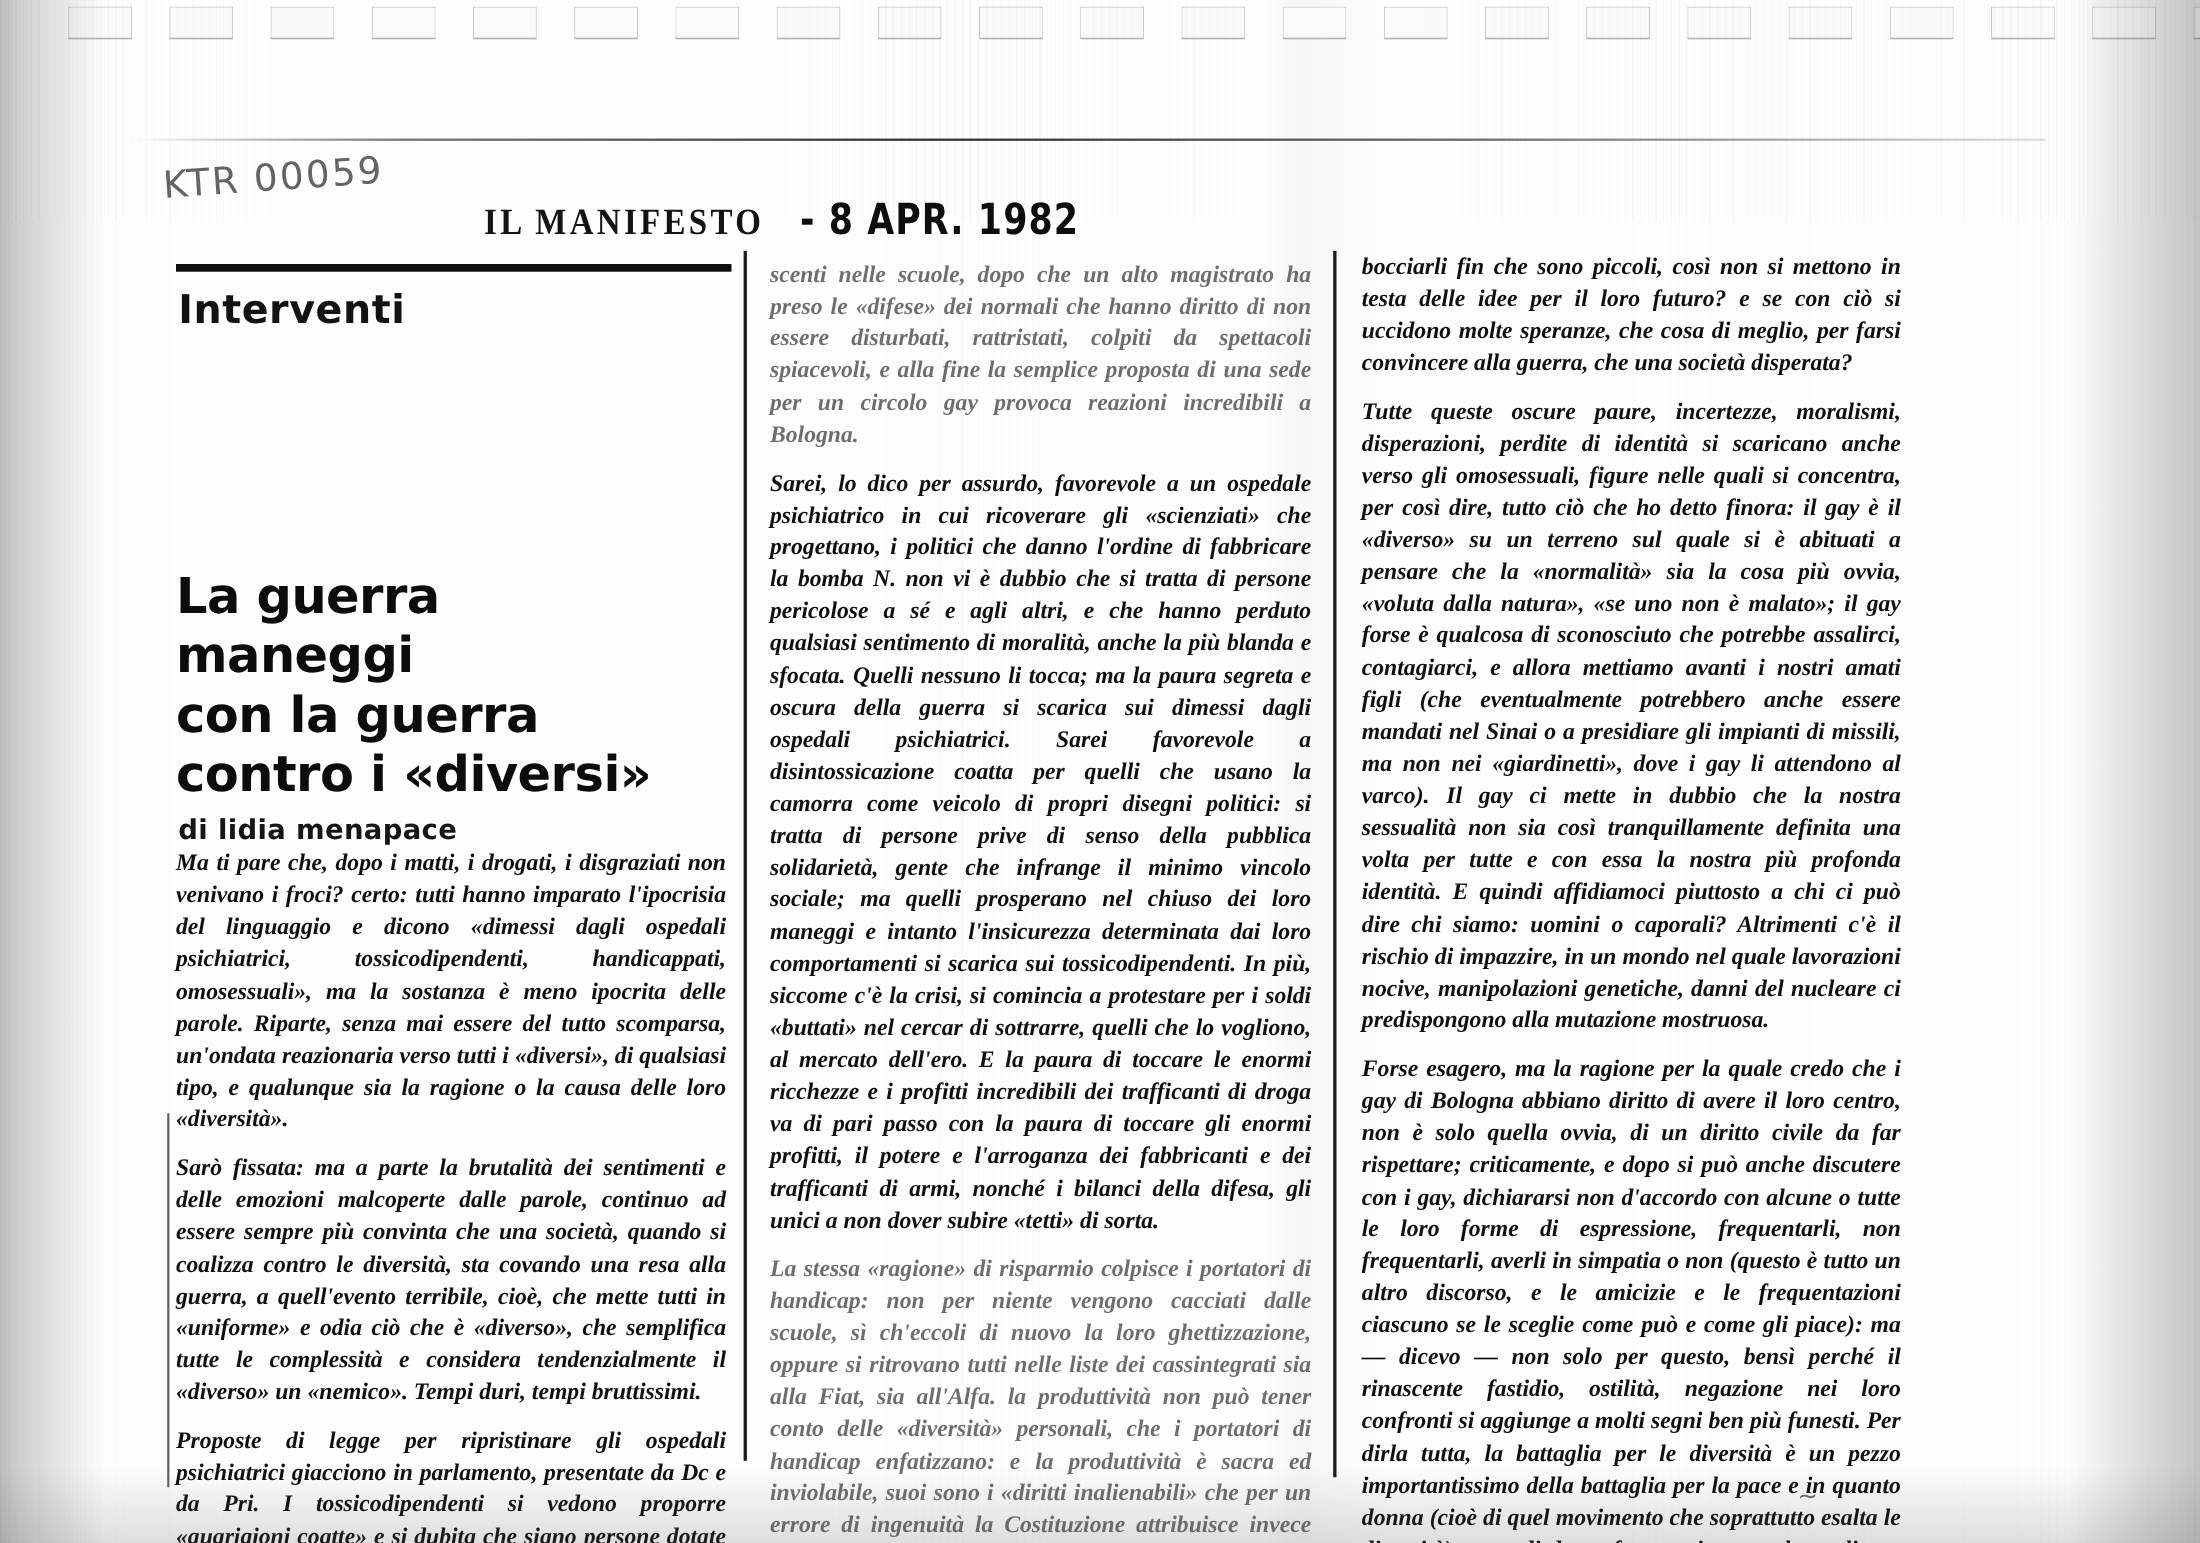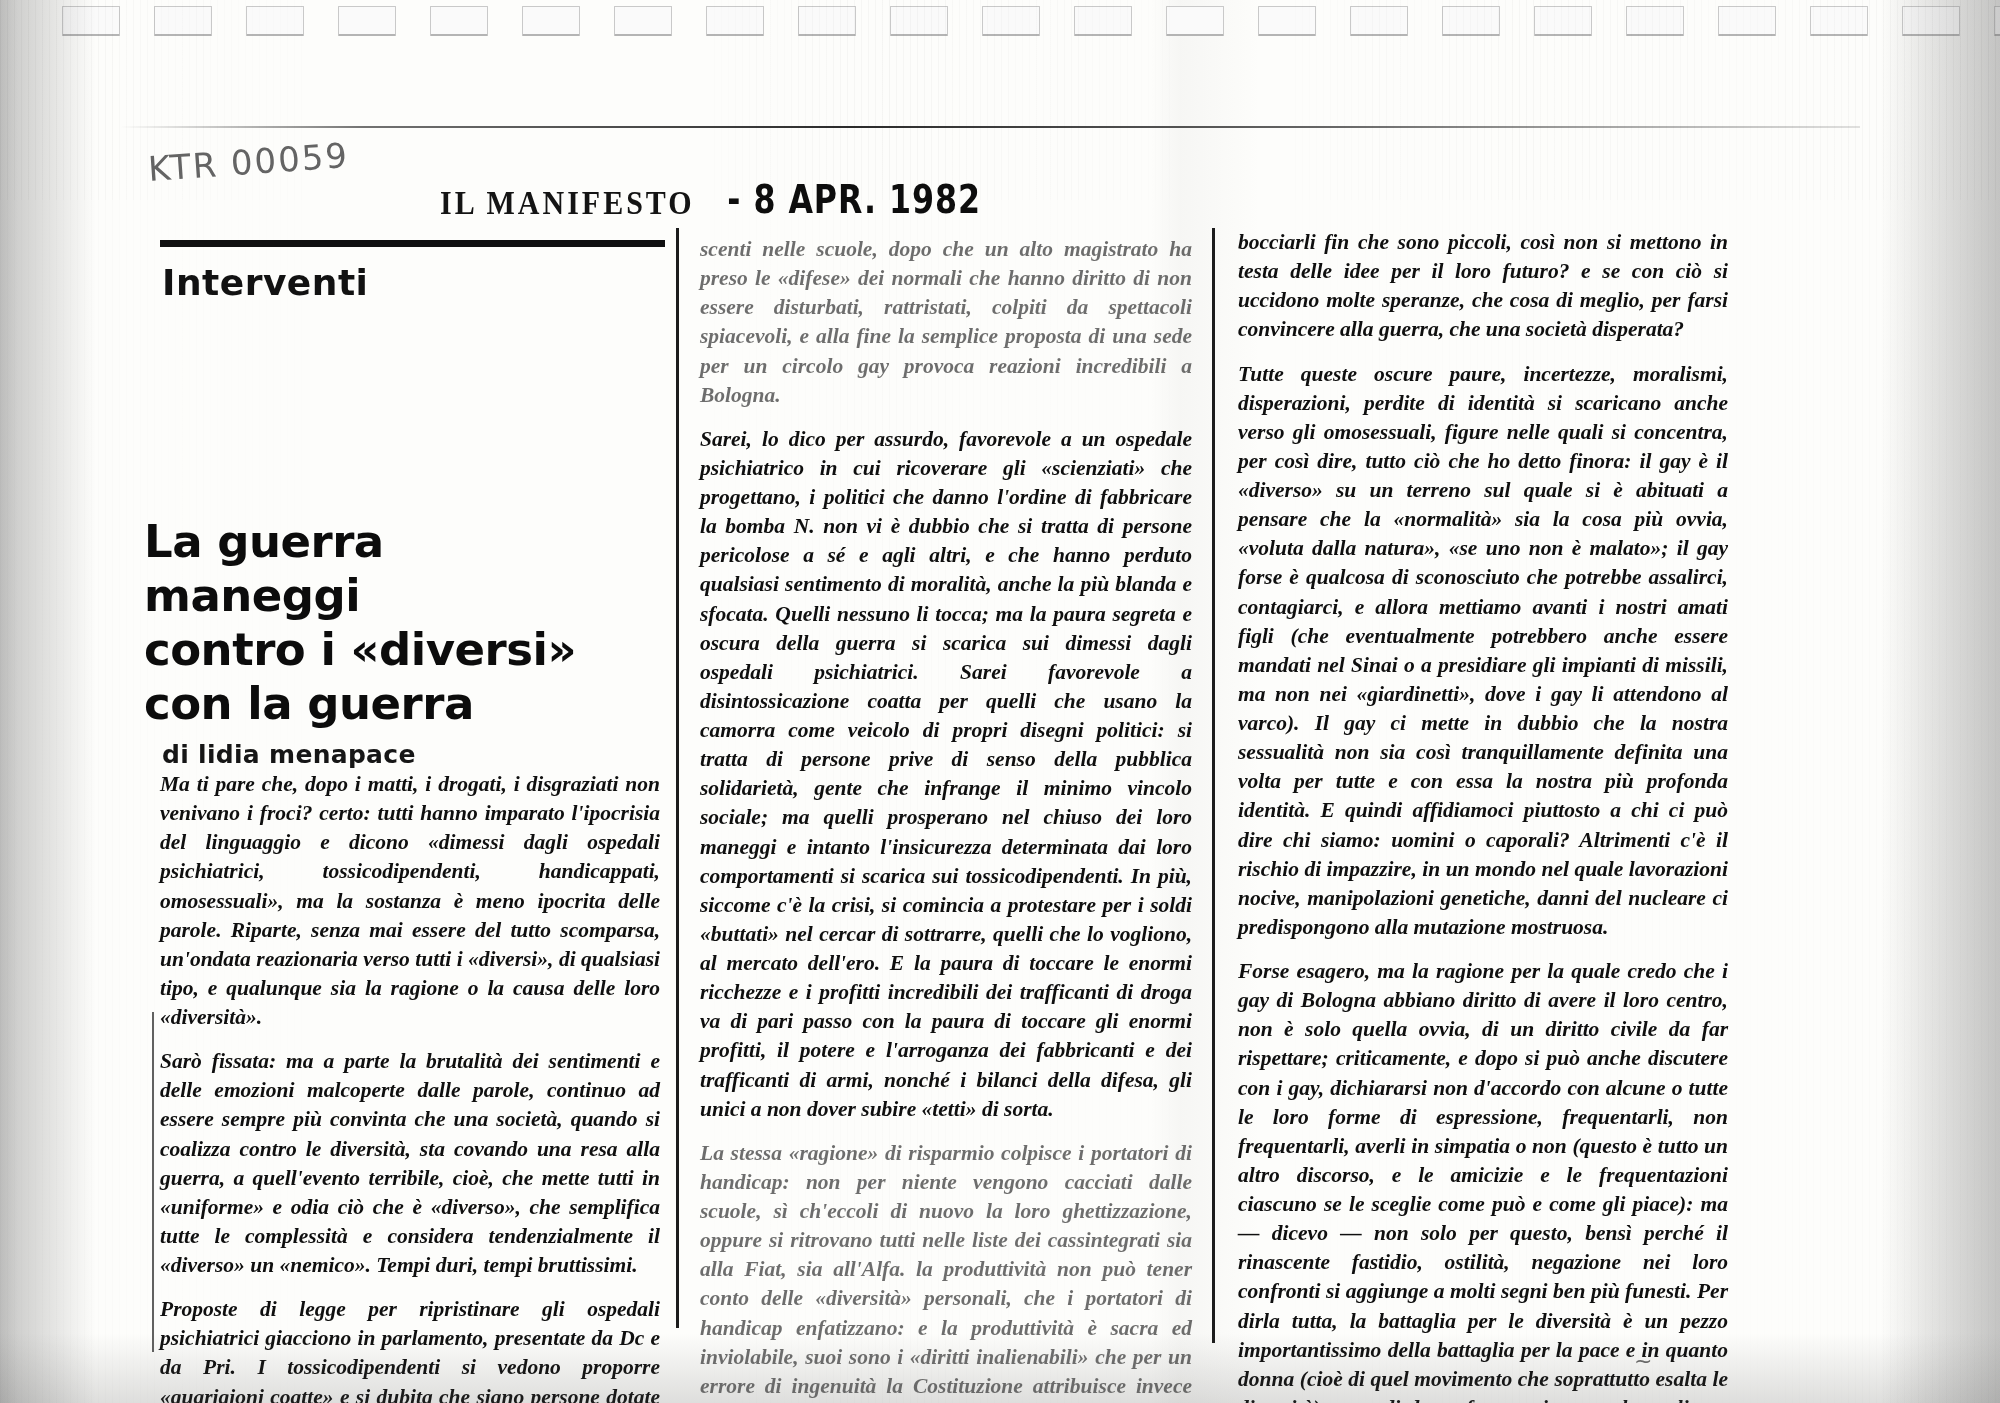--- a/index.html
+++ b/index.html
@@ -159,21 +159,21 @@
     font-family: "DejaVu Sans", sans-serif;
     font-weight: bold;
     font-size: 36px;
     letter-spacing: .5px;
     color: #121212;
   }
 
   
   .headline {
     position: absolute;
-    left: 144px;
+    left: 160px;
     top: 515px;
     width: 520px;
     font-family: "DejaVu Sans", sans-serif;
     font-weight: bold;
     font-size: 45px;
     line-height: 1.20;
     letter-spacing: -.5px;
     color: #0c0c0c;
   }
   .headline div { white-space: nowrap; }
@@ -273,22 +273,22 @@
   <div class="rule-heavy"></div>
   <div class="col-sep a"></div>
   <div class="col-sep b"></div>
   <div class="col-sep thin c"></div>
 
   <div class="kicker">Interventi</div>
 
   <div class="headline">
     <div>La guerra</div>
     <div>maneggi</div>
+    <div>con la guerra</div>
     <div>contro i «diversi»</div>
-    <div>con la guerra</div>
   </div>
 
   <div class="byline">di lidia menapace</div>
 
   <div class="col col-1">
     <p>Ma ti pare che, dopo i matti, i drogati, i disgraziati non venivano i froci? certo: tutti hanno imparato l'ipocrisia del linguaggio e dicono «dimessi dagli ospedali psichiatrici, tossicodipendenti, handicappati, omosessuali», ma la sostanza è meno ipocrita delle parole. Riparte, senza mai essere del tutto scomparsa, un'ondata reazionaria verso tutti i «diversi», di qualsiasi tipo, e qualunque sia la ragione o la causa delle loro «diversità».</p>
     <p>Sarò fissata: ma a parte la brutalità dei sentimenti e delle emozioni malcoperte dalle parole, continuo ad essere sempre più convinta che una società, quando si coalizza contro le diversità, sta covando una resa alla guerra, a quell'evento terribile, cioè, che mette tutti in «uniforme» e odia ciò che è «diverso», che semplifica tutte le complessità e considera tendenzialmente il «diverso» un «nemico». Tempi duri, tempi bruttissimi.</p>
     <p>Proposte di legge per ripristinare gli ospedali psichiatrici giacciono in parlamento, presentate da Dc e da Pri. I tossicodipendenti si vedono proporre «guarigioni coatte» e si dubita che siano persone dotate di una propria volontà. Gli handicappati hanno difficoltà cre-</p>
   </div>
 

